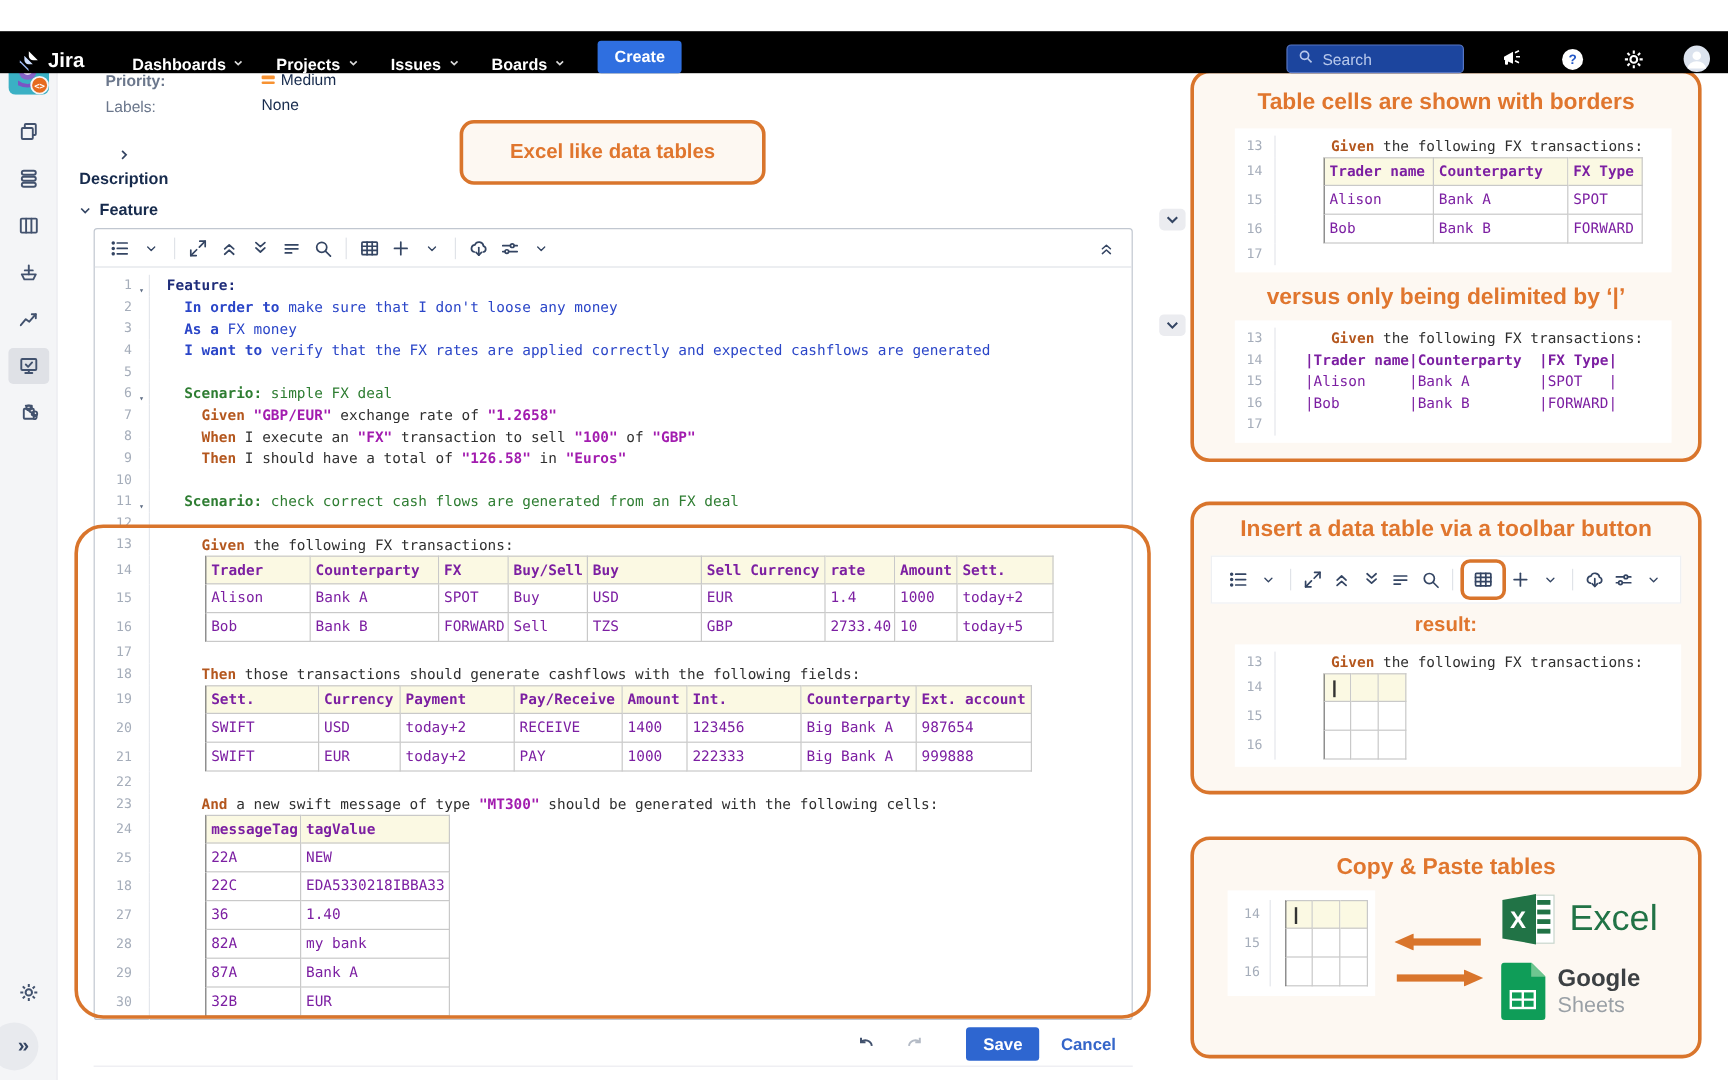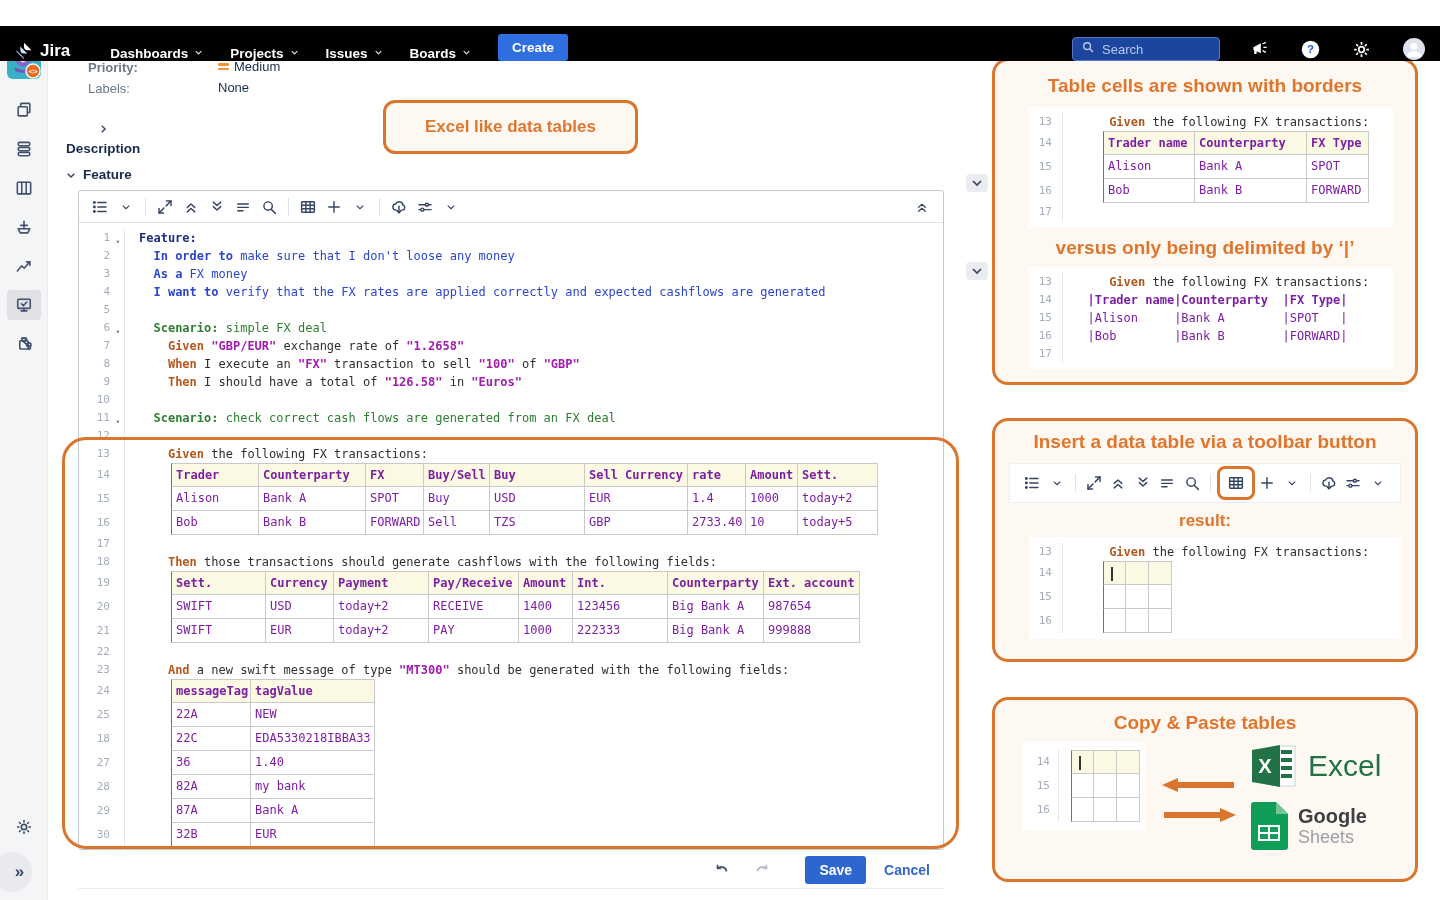--- a/index.html
+++ b/index.html
@@ -571,21 +571,21 @@
           <span class="tcell" style="width: 96px;">Big Bank A</span>
           <span class="tcell" style="width: 96px;">999888</span>
         </div>
       </div>
       <div class="cline">
         <span class="gut">22</span>
         <span class="lcontent"></span>
       </div>
       <div class="cline">
         <span class="gut">23</span>
-        <span class="lcontent"><span class="seg-txt">    </span><span class="seg-step">And</span><span class="seg-txt"> a new swift message of type </span><span class="seg-str">"MT300"</span><span class="seg-txt"> should be generated with the following fields:</span></span>
+        <span class="lcontent"><span class="seg-txt">    </span><span class="seg-step">And</span><span class="seg-txt"> a new swift message of type </span><span class="seg-str">"MT300"</span><span class="seg-txt"> should be generated with the following cells:</span></span>
       </div>
       <div class="cline trowline">
         <span class="gut">24</span>
         <div class="trow tophdr">
           <span class="tcell first" style="width: 80px;">messageTag</span>
           <span class="tcell" style="width: 124px;">tagValue</span>
         </div>
       </div>
       <div class="cline trowline">
         <span class="gut">25</span>

